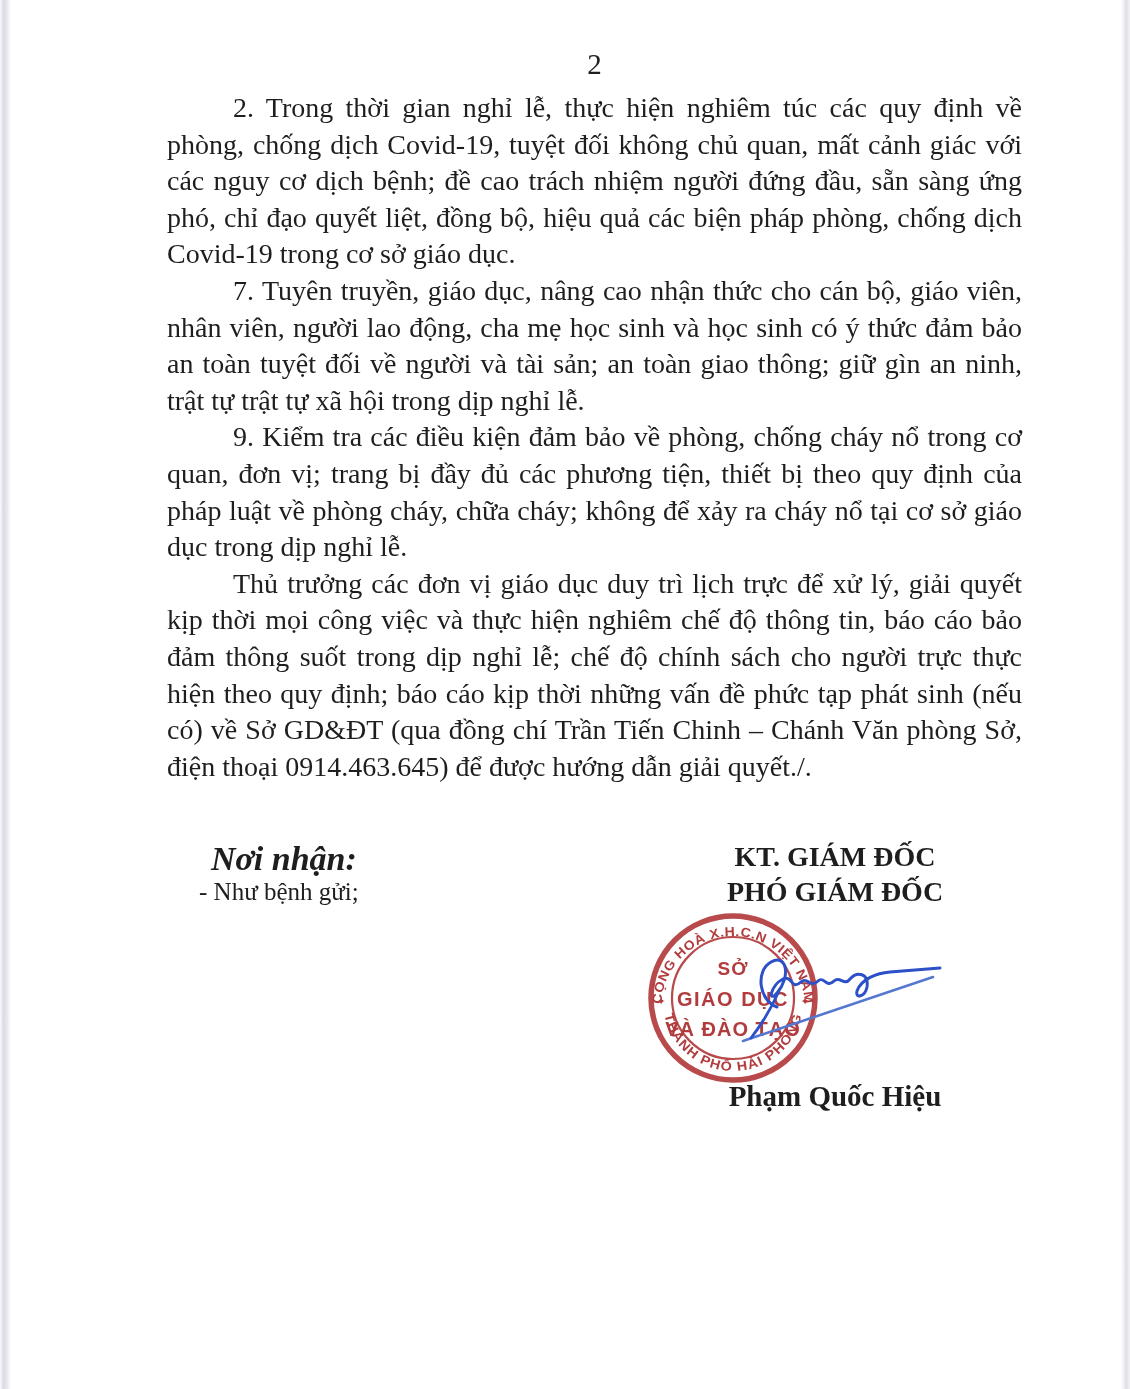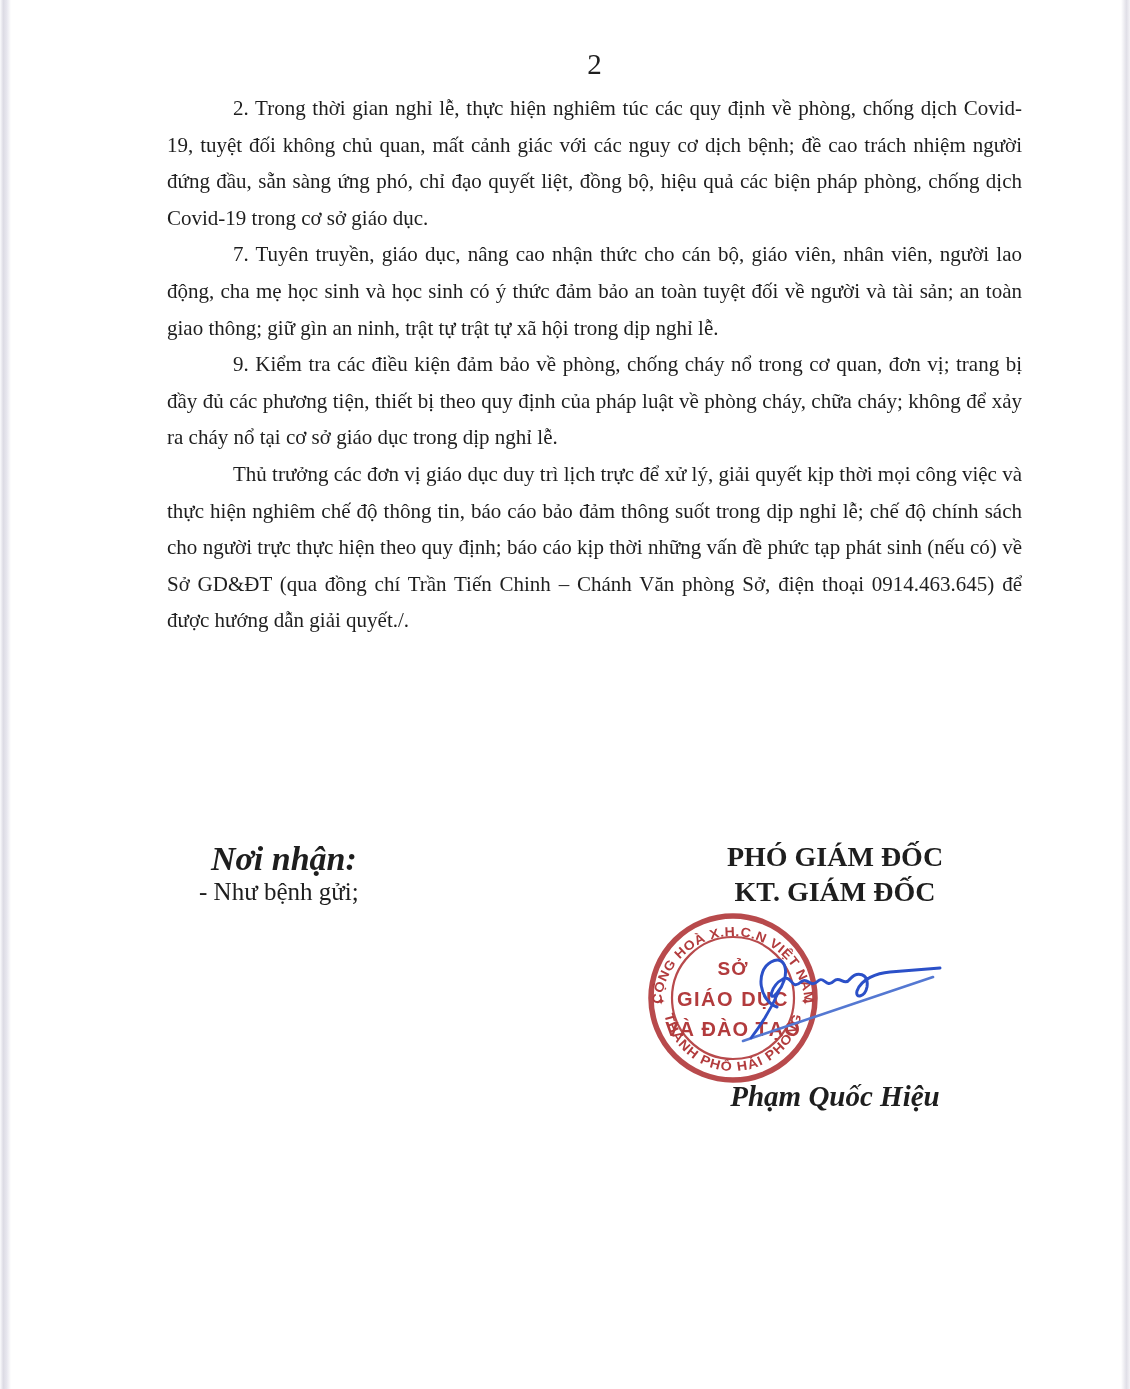--- a/index.html
+++ b/index.html
@@ -20,38 +20,38 @@
     position:absolute;left:167px;top:48px;width:855px;
     text-align:center;font-size:29px;
   }
   .body-text{
     position:absolute;left:167px;top:90px;width:855px;
   }
   .body-text p{
     margin:0;
     text-align:justify;
     text-indent:66px;
-    font-size:21px;
+    font-size:28px;
     line-height:36.6px;
   }
   .recipients{
     position:absolute;left:199px;top:843px;width:420px;
     font-size:25px;line-height:31px;
   }
   .recipients-heading{
     font-weight:bold;font-style:italic;font-size:34px;
     margin-left:12px;margin-bottom:2px;
   }
   .sign-title{
     position:absolute;left:640px;top:839px;width:390px;
     text-align:center;font-weight:bold;font-size:28px;line-height:35px;
   }
   .signer-name{
     position:absolute;left:640px;top:1080px;width:390px;
-    text-align:center;font-weight:bold;font-size:29px;font-style:italic;
+    text-align:center;font-weight:bold;font-size:29px;
   }
   .stamp-svg{position:absolute;left:644px;top:909px;}
   .sig-svg{position:absolute;left:715px;top:935px;}
   .stamp-text{
     font-family:"Liberation Sans","DejaVu Sans",sans-serif;
     font-weight:bold;
   }
 </style>
 </head>
 <body>
@@ -69,22 +69,22 @@
     <p>9. Kiểm tra các điều kiện đảm bảo về phòng, chống cháy nổ trong cơ quan, đơn vị; trang bị đầy đủ các phương tiện, thiết bị theo quy định của pháp luật về phòng cháy, chữa cháy; không để xảy ra cháy nổ tại cơ sở giáo dục trong dịp nghỉ lễ.</p>
     <p>Thủ trưởng các đơn vị giáo dục duy trì lịch trực để xử lý, giải quyết kịp thời mọi công việc và thực hiện nghiêm chế độ thông tin, báo cáo bảo đảm thông suốt trong dịp nghỉ lễ; chế độ chính sách cho người trực thực hiện theo quy định; báo cáo kịp thời những vấn đề phức tạp phát sinh (nếu có) về Sở GD&amp;ĐT (qua đồng chí Trần Tiến Chinh – Chánh Văn phòng Sở, điện thoại 0914.463.645) để được hướng dẫn giải quyết./.</p>
   </div>
 
   <div class="recipients">
     <div class="recipients-heading">Nơi nhận:</div>
     <div class="recipient-item">- Như bệnh gửi;</div>
   </div>
 
   <div class="sign-title">
+    <div>KT. GIÁM ĐỐC</div>
     <div>PHÓ GIÁM ĐỐC</div>
-    <div>KT. GIÁM ĐỐC</div>
   </div>
 
   <svg class="stamp-svg" width="178" height="178" viewBox="0 0 178 178">
     <g stroke="#b23b3d" fill="none" opacity="0.92">
       <circle cx="89" cy="89" r="82" stroke-width="5.5"></circle>
       <circle cx="89" cy="89" r="61" stroke-width="2.2"></circle>
     </g>
     <defs>
       <path id="arcTop" d="M 17,99 A 72,72 0 1 1 161,99"></path>
       <path id="arcBottom" d="M 19,92 A 70,70 0 0 0 159,92"></path>

